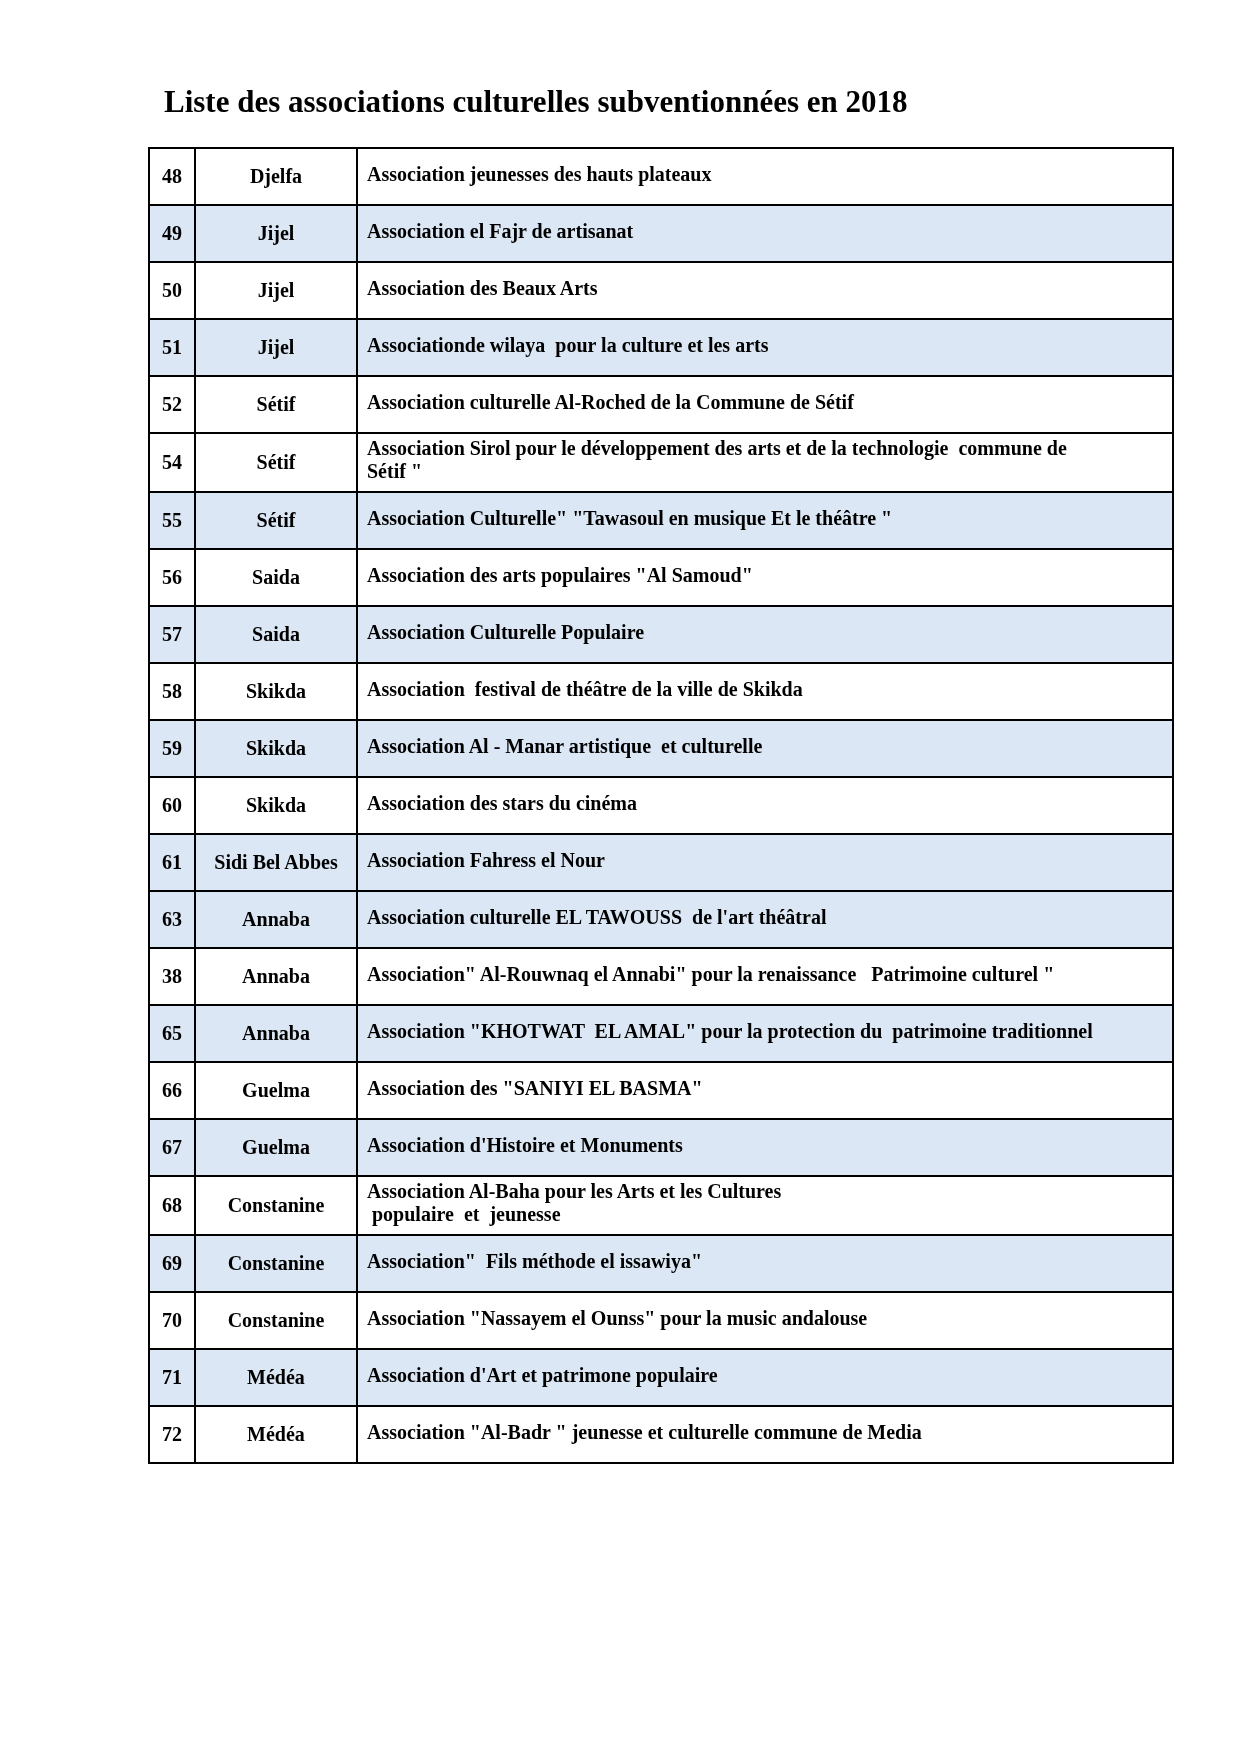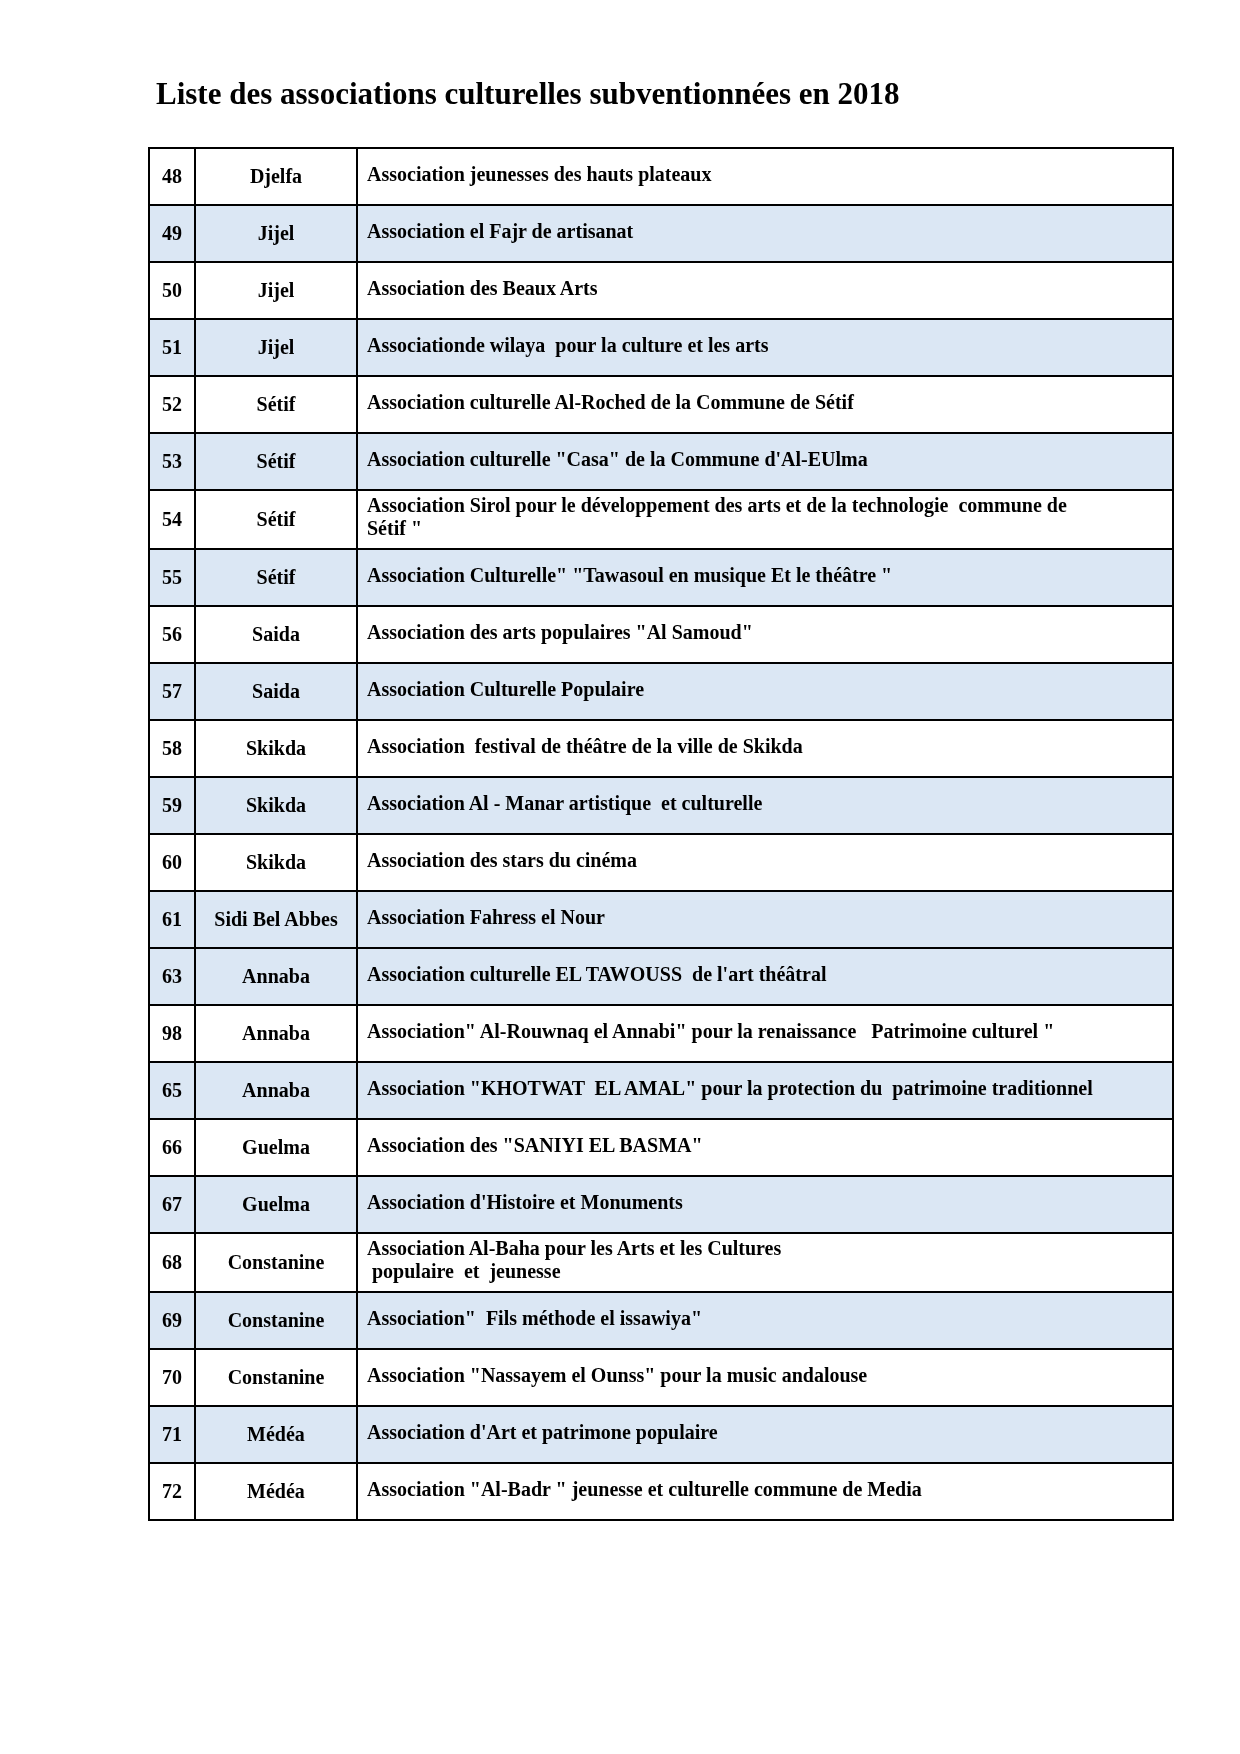--- a/index.html
+++ b/index.html
@@ -13,21 +13,21 @@
     height: 1754px;
     background: #ffffff;
     font-family: "Liberation Serif", serif;
     color: #000000;
     overflow: hidden;
   }
   .doc-title {
     position: absolute;
     left: 148px;
     top: 68px;
-    margin: 8px;
+    margin: 16px;
     font-size: 31px;
     line-height: 36px;
     font-weight: bold;
     letter-spacing: 0px;
     white-space: nowrap;
   }
   table.assoc-table {
     position: absolute;
     left: 148px;
     top: 147px;
@@ -96,25 +96,20 @@
         <tr class="shaded">
       <td class="cell-num">51</td>
       <td class="cell-wilaya">Jijel</td>
       <td class="cell-assoc">Associationde wilaya  pour la culture et les arts</td>
     </tr>
         <tr>
       <td class="cell-num">52</td>
       <td class="cell-wilaya">Sétif</td>
       <td class="cell-assoc">Association culturelle Al-Roched de la Commune de Sétif</td>
     </tr>
-        <tr class="shaded">
-      <td class="cell-num">53</td>
-      <td class="cell-wilaya">Sétif</td>
-      <td class="cell-assoc">Association culturelle "Casa" de la Commune d'Al-EUlma</td>
-    </tr>
         <tr>
       <td class="cell-num">54</td>
       <td class="cell-wilaya">Sétif</td>
       <td class="cell-assoc">Association Sirol pour le développement des arts et de la technologie  commune de
 Sétif "</td>
     </tr>
         <tr class="shaded">
       <td class="cell-num">55</td>
       <td class="cell-wilaya">Sétif</td>
       <td class="cell-assoc">Association Culturelle" "Tawasoul en musique Et le théâtre "</td>
@@ -148,21 +143,21 @@
       <td class="cell-num">61</td>
       <td class="cell-wilaya">Sidi Bel Abbes</td>
       <td class="cell-assoc">Association Fahress el Nour</td>
     </tr>
         <tr class="shaded">
       <td class="cell-num">63</td>
       <td class="cell-wilaya">Annaba</td>
       <td class="cell-assoc">Association culturelle EL TAWOUSS  de l'art théâtral</td>
     </tr>
         <tr>
-      <td class="cell-num">98</td>
+      <td class="cell-num">38</td>
       <td class="cell-wilaya">Annaba</td>
       <td class="cell-assoc">Association" Al-Rouwnaq el Annabi" pour la renaissance   Patrimoine culturel "</td>
     </tr>
         <tr class="shaded">
       <td class="cell-num">65</td>
       <td class="cell-wilaya">Annaba</td>
       <td class="cell-assoc">Association "KHOTWAT  EL AMAL" pour la protection du  patrimoine traditionnel</td>
     </tr>
         <tr>
       <td class="cell-num">66</td>

